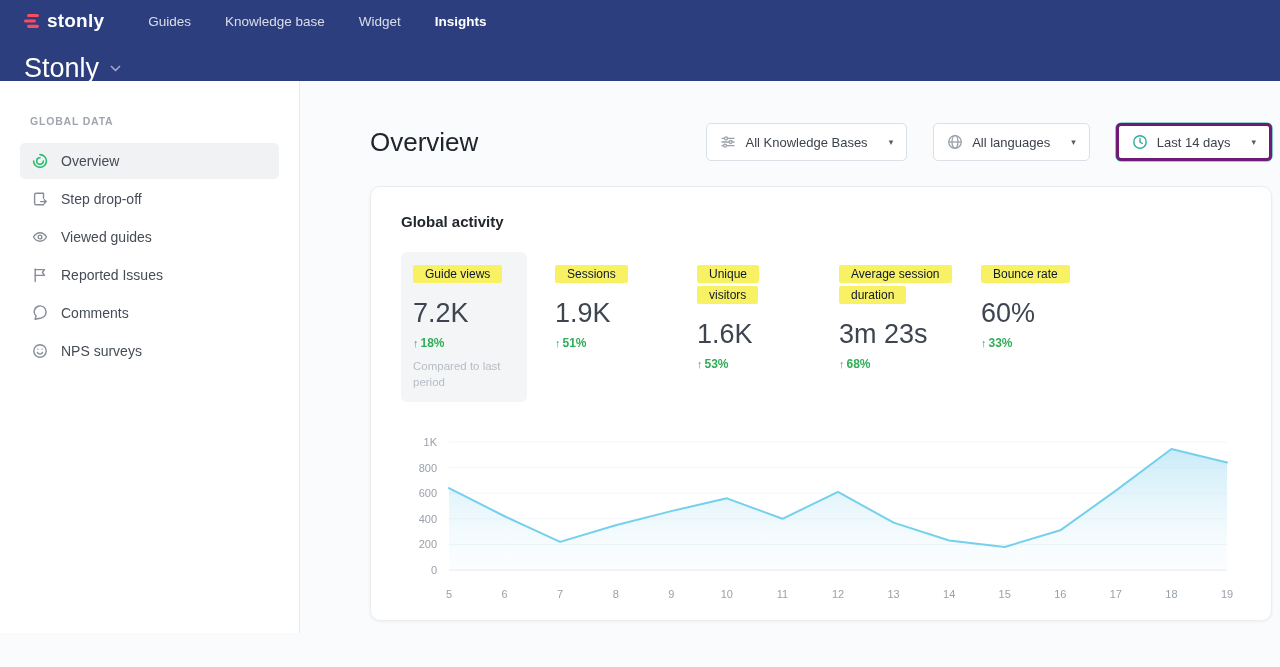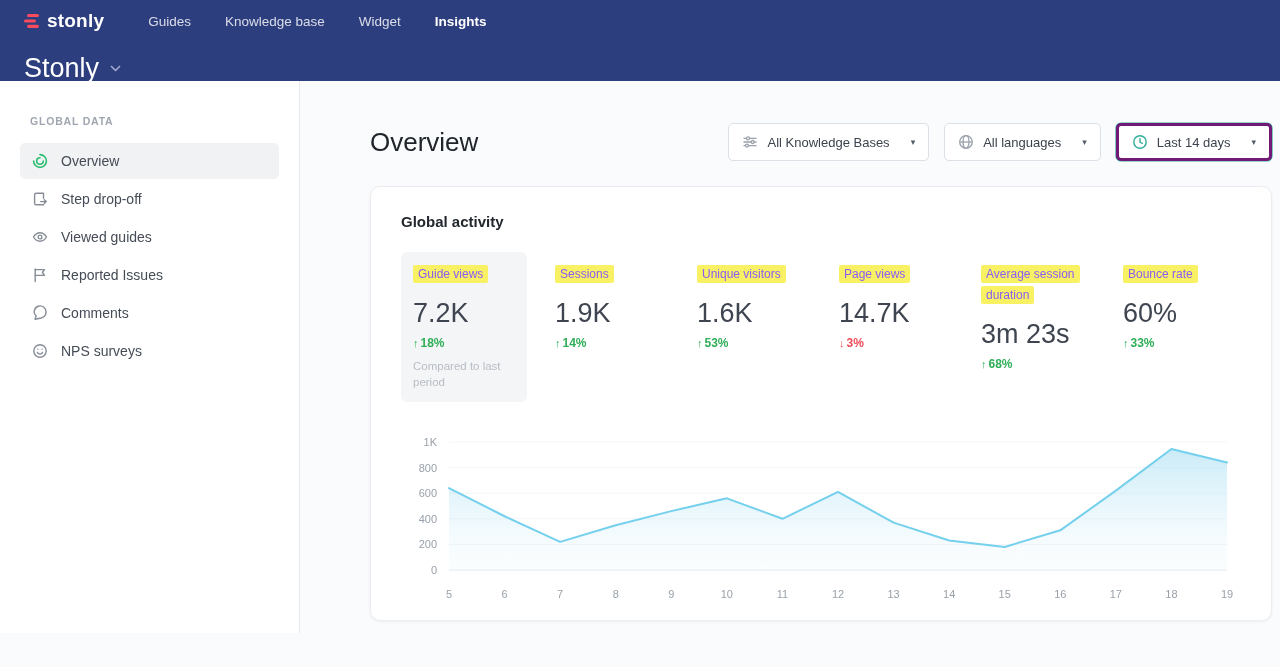--- a/index.html
+++ b/index.html
@@ -19,33 +19,33 @@
   .content{display:flex;height:552px;}
   aside{width:300px;background:#fff;border-right:1px solid #e7eaee;padding:34px 20px 0;flex:none;}
   .section-label{font-size:10.5px;color:#a0a6af;letter-spacing:.8px;font-weight:bold;padding:0 10px;margin-bottom:16px;}
   .side-item{display:flex;align-items:center;gap:13px;padding:10px 12px;border-radius:5px;font-size:14px;color:#454c56;cursor:pointer;margin-bottom:2px;}
   .side-item.active{background:#f1f2f4;}
   .side-item svg{width:16px;height:16px;flex:none;}
 
   main{flex:1;padding:42px 8px 0 70px;overflow:hidden;}
   .main-top{display:flex;align-items:center;justify-content:space-between;width:902px;}
   h1{font-size:26px;font-weight:400;color:#20252c;}
-  .filters{display:flex;gap:15px;}
+  .filters{display:flex;gap:26px;}
   .filter-btn{display:flex;align-items:center;gap:9px;background:#fff;border:1px solid #dbe0e6;border-radius:5px;height:38px;padding:0 13px;font-size:13px;color:#3c434c;cursor:pointer;white-space:nowrap;}
   .filter-btn .caret{margin-left:12px;font-size:9px;color:#555c66;}
   .filter-btn.accent{border:3px solid #701a75;box-shadow:0 0 0 .6px #2fae9b;}
   .filter-btn svg{width:16px;height:16px;flex:none;}
 
   
   .card{background:#fff;border:1px solid #ebedf0;border-radius:10px;box-shadow:0 1px 3px rgba(20,30,50,.06);margin-top:25px;padding:26px 30px 12px;width:902px;}
   .card h2{font-size:15px;color:#22272e;font-weight:bold;}
   .metrics{display:flex;gap:16px;margin-top:22px;}
   .metric{width:126px;padding:12px;border-radius:6px;cursor:pointer;flex:none;}
   .metric.selected{background:#f4f5f6;}
-  .metric-label{display:inline;background:#f7f163;color:#8b5cf6;font-size:12px;padding:2px 5px;border-radius:2px;line-height:1.75;-webkit-box-decoration-break:clone;box-decoration-break:clone;}
+  .metric-label{display:inline;background:#f7f163;color:#0f172a;font-size:12px;padding:2px 12px;border-radius:2px;line-height:1.75;-webkit-box-decoration-break:clone;box-decoration-break:clone;}
   .metric-value{font-size:27px;color:#3e4550;margin-top:13px;font-weight:400;}
   .change{font-size:12px;margin-top:7px;font-weight:bold;}
   .change .arr{font-size:11px;margin-right:2px;}
   .change.up{color:#2fae57;}
   .change.down{color:#ef4b57;}
   .metric-note{font-size:11.5px;color:#b7bdc5;margin-top:8px;line-height:1.4;}
   .chart-wrap{margin-top:26px;}
   .chart-wrap svg{display:block;width:842px;height:180px;}
   .tick{fill:#99a1aa;font-size:11px;font-family:"Liberation Sans",sans-serif;}
 </style>
@@ -178,34 +178,29 @@
         <div class="metric selected">
           <span class="metric-label">Guide views</span>
           <div class="metric-value">7.2K</div>
           <div class="change up"><span class="arr">↑</span><span>18%</span></div>
           <div class="metric-note">Compared to last period</div>
         </div>
 
         <div class="metric">
           <span class="metric-label">Sessions</span>
           <div class="metric-value">1.9K</div>
-          <div class="change up"><span class="arr">↑</span><span>14%</span></div>
+          <div class="change up"><span class="arr">↑</span><span>51%</span></div>
         </div>
 
         <div class="metric">
           <span class="metric-label">Unique visitors</span>
           <div class="metric-value">1.6K</div>
           <div class="change up"><span class="arr">↑</span><span>53%</span></div>
         </div>
 
-        <div class="metric">
-          <span class="metric-label">Page views</span>
-          <div class="metric-value">14.7K</div>
-          <div class="change down"><span class="arr">↓</span><span>3%</span></div>
-        </div>
 
         <div class="metric">
           <span class="metric-label">Average session duration</span>
           <div class="metric-value">3m 23s</div>
           <div class="change up"><span class="arr">↑</span><span>68%</span></div>
         </div>
 
         <div class="metric">
           <span class="metric-label">Bounce rate</span>
           <div class="metric-value">60%</div>

